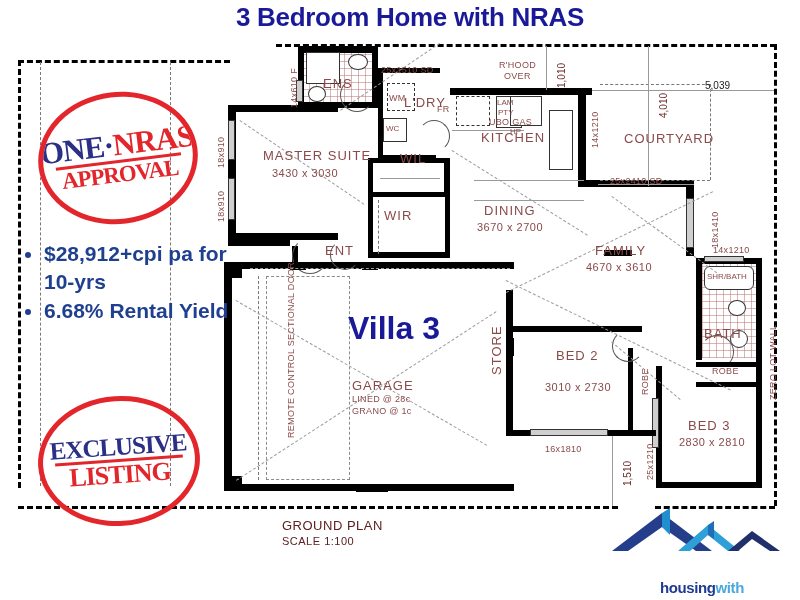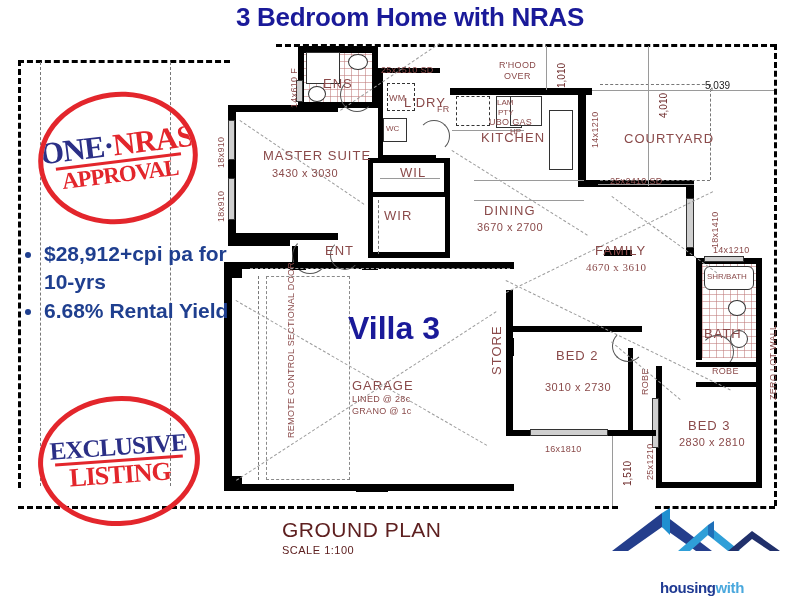--- a/index.html
+++ b/index.html
@@ -65,21 +65,21 @@
   .dashthin-v{position:absolute;width:0;border-left:1px dashed #777;}
   .fixture{position:absolute;border:1px solid #333;box-sizing:border-box;background:#fff;}
   .fixture.round{border-radius:50%;}
   .door-arc{position:absolute;border:1px solid #555;border-radius:50%;
             box-sizing:border-box;}
   .roofline{position:absolute;height:0;border-top:1px dashed #9c9c9c;transform-origin:0 0;}
   .gdoor{position:absolute;border:1px dashed #8a8a8a;box-sizing:border-box;}
 
   
   #ground-plan{position:absolute;left:282px;top:518px;color:#5e2020;}
-  #gp-title{font-size:21px;letter-spacing:.5px;}
+  #gp-title{font-size:13px;letter-spacing:.5px;}
   #gp-scale{font-size:11px;letter-spacing:.5px;margin-top:2px;}
   #logo{position:absolute;left:600px;top:505px;width:195px;height:90px;}
   #logo-word{position:absolute;left:0;top:38px;font-size:40px;font-weight:bold;
              color:#1f3a93;letter-spacing:-2px;line-height:1;}
   #logo-sub{position:absolute;left:60px;top:74px;font-size:15px;font-weight:bold;
             letter-spacing:-0.4px;}
   #logo-sub .a{color:#1f3a93;}
   #logo-sub .b{color:#4aa8dd;}
 </style>
 </head>
@@ -219,31 +219,31 @@
   <div class="thin-v" style="left:648px;top:46px;height:140px;"></div>
   <div class="thin-v" style="left:546px;top:46px;height:44px;"></div>
   <div class="thin-v" style="left:612px;top:436px;height:70px;"></div>
 
   <div class="rlabel rname" style="left:323px;top:76px;">ENS</div>
 
   <div class="rlabel rname" style="left:263px;top:148px;">MASTER SUITE</div>
   <div class="rlabel rdim" style="left:272px;top:167px;">3430 x 3030</div>
 
   <div class="rlabel rname" style="left:404px;top:95px;">L'DRY</div>
-  <div class="rlabel rname" style="left:400px;top:151px;margin-top:14px;">WIL</div>
+  <div class="rlabel rname" style="left:400px;top:151px;">WIL</div>
   <div class="rlabel rname" style="left:384px;top:208px;">WIR</div>
   <div class="rlabel rname" style="left:325px;top:243px;">ENT</div>
 
   <div class="rlabel rname" style="left:481px;top:130px;">KITCHEN</div>
 
   <div class="rlabel rname" style="left:484px;top:203px;">DINING</div>
   <div class="rlabel rdim" style="left:477px;top:221px;">3670 x 2700</div>
 
   <div class="rlabel rname" style="left:595px;top:243px;">FAMILY</div>
-  <div class="rlabel rdim" style="left:586px;top:261px;font-family:Liberation Serif, serif;">4670 x 3610</div>
+  <div class="rlabel rdim" style="left:586px;top:261px;">4670 x 3610</div>
 
   <div class="rlabel rname" style="left:624px;top:131px;">COURTYARD</div>
 
   <div class="rlabel rname vert" style="left:489px;top:375px;">STORE</div>
 
   <div class="rlabel rname" style="left:556px;top:348px;">BED 2</div>
   <div class="rlabel rdim" style="left:545px;top:381px;">3010 x 2730</div>
 
   <div class="rlabel rname" style="left:688px;top:418px;">BED 3</div>
   <div class="rlabel rdim" style="left:679px;top:436px;">2830 x 2810</div>

